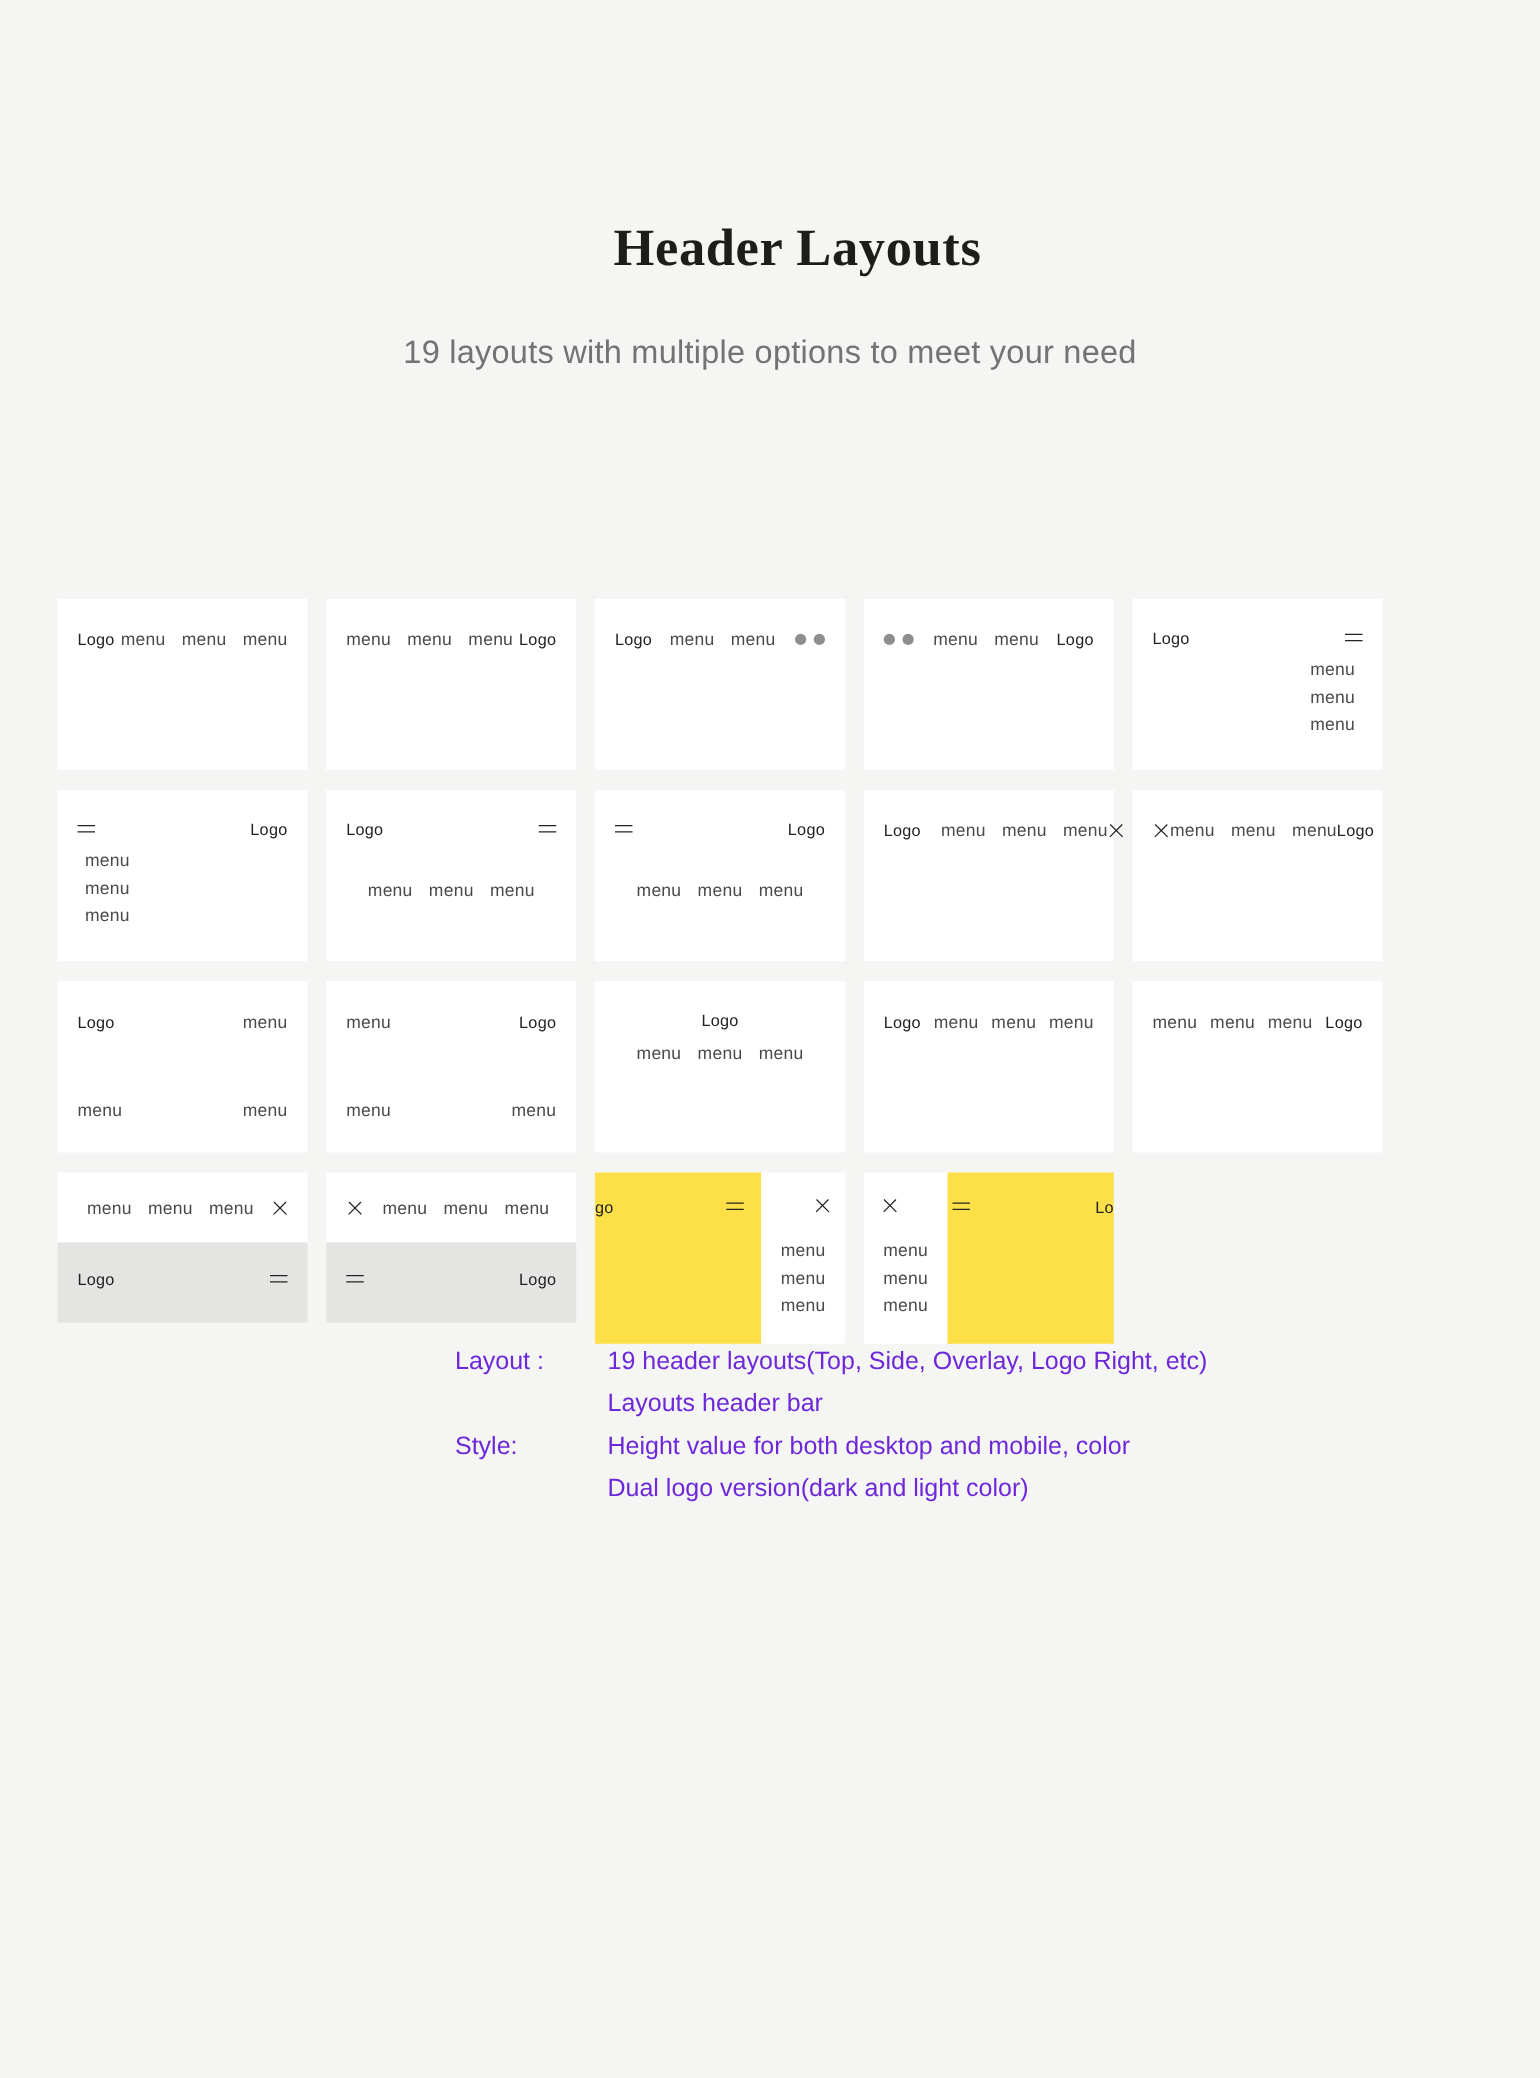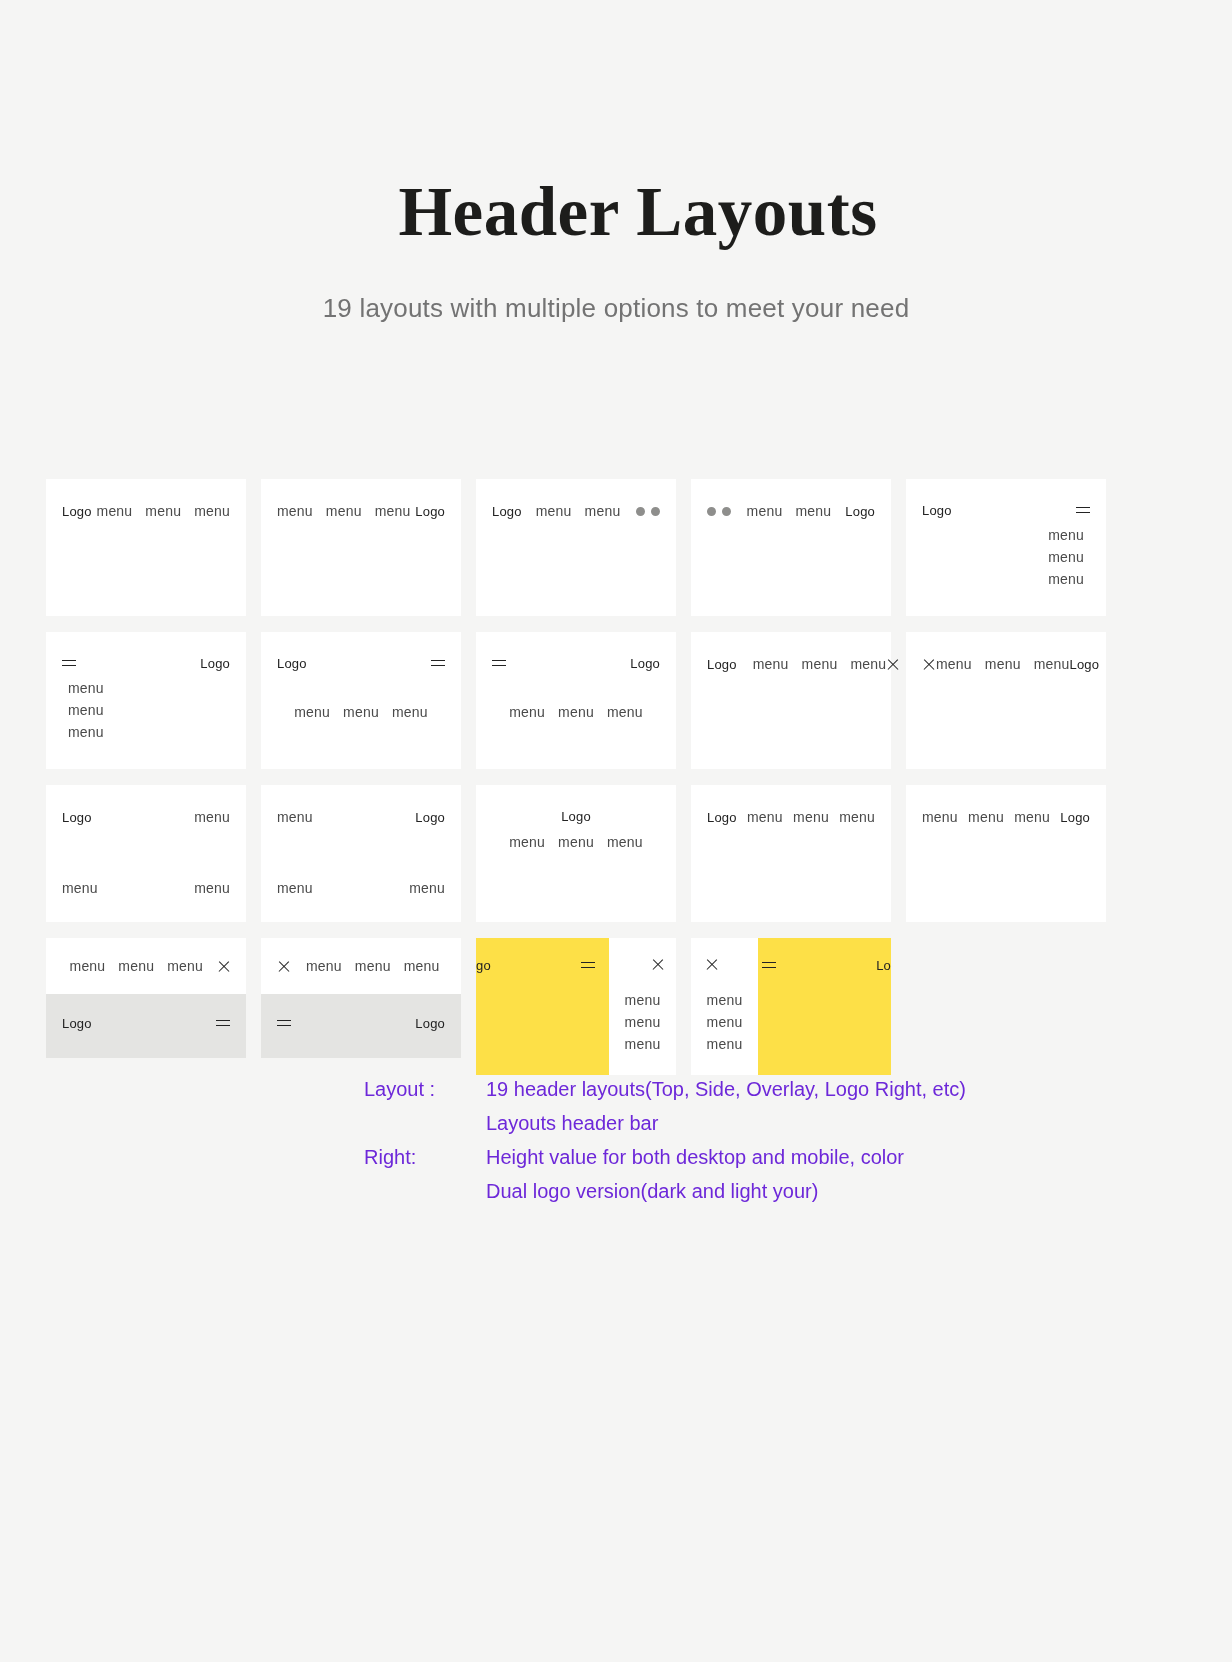--- a/index.html
+++ b/index.html
@@ -16,21 +16,21 @@
   }
   .page {
     position: relative;
     width: 1232px;
     height: 1662px;
   }
   
   .title {
     text-align: center;
     font-family: "Liberation Serif", serif;
-    font-size: 69px;
+    font-size: 42px;
     font-weight: 700;
     letter-spacing: 0.5px;
     color: #1d1d1b;
     margin: 0;
     padding-top: 178px;
     line-height: 1.0;
     padding-left: 44px;
   }
   .subtitle {
     text-align: center;
@@ -519,22 +519,22 @@
 
     <div class="spec-row">
       <div class="spec-key">Layout :</div>
       <div class="spec-val">
         <div>19 header layouts(Top, Side, Overlay, Logo Right, etc)</div>
         <div>Layouts header bar</div>
       </div>
     </div>
 
     <div class="spec-row">
-      <div class="spec-key">Right:</div>
+      <div class="spec-key">Style:</div>
       <div class="spec-val">
         <div>Height value for both desktop and mobile, color</div>
-        <div>Dual logo version(dark and light your)</div>
+        <div>Dual logo version(dark and light color)</div>
       </div>
     </div>
 
   </div>
 
 </div>
 
 </body></html>

